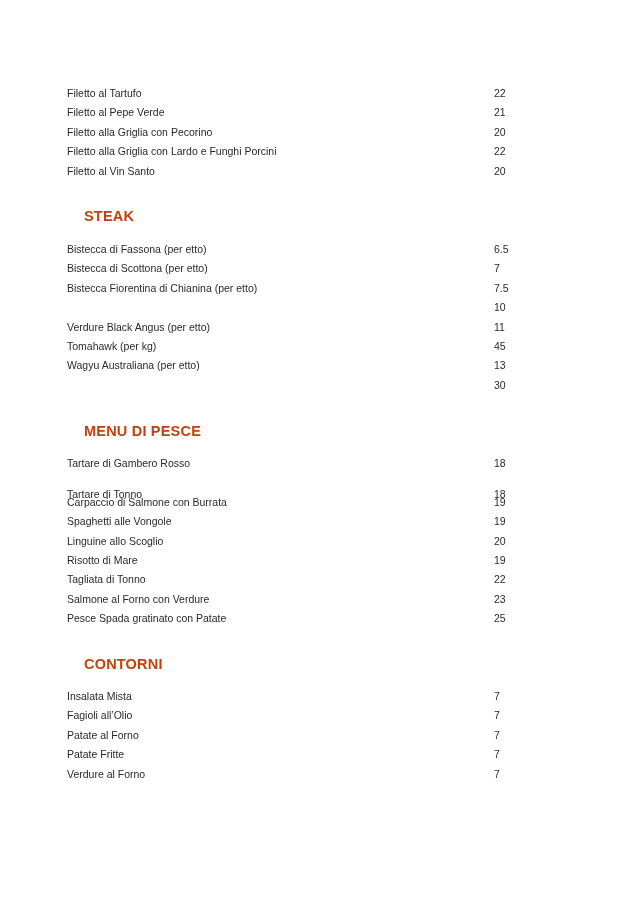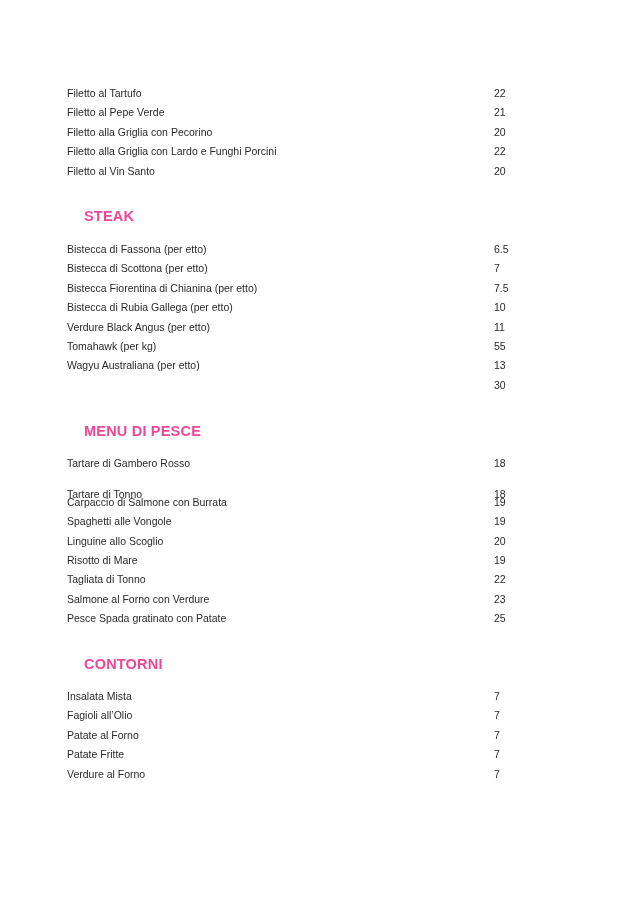--- a/index.html
+++ b/index.html
@@ -25,21 +25,21 @@
     .section {
       position: absolute;
       left: 0;
       width: 640px;
     }
     .section-title {
       position: absolute;
       left: 84px;
       font-size: 14.5px;
       font-weight: bold;
-      color: #ec4899;
+      color: #c2410c;
       letter-spacing: 0.2px;
       white-space: nowrap;
     }
     .row {
       position: absolute;
       left: 0;
       width: 640px;
       height: 19.4px;
       font-size: 10.5px;
       line-height: 19.4px;
@@ -93,30 +93,29 @@
     </div>
     <div class="row" style="top:259.4px;">
       <span class="name">Bistecca di Scottona (per etto)</span>
       <span class="price">7</span>
     </div>
     <div class="row" style="top:278.8px;">
       <span class="name">Bistecca Fiorentina di Chianina (per etto)</span>
       <span class="price">7.5</span>
     </div>
     <div class="row" style="top:298.2px;">
-      <span class="name">Bistecca di Rubia Gallega (per etto)</span>
       <span class="price">10</span>
     </div>
     <div class="row" style="top:317.6px;">
       <span class="name">Verdure Black Angus (per etto)</span>
       <span class="price">11</span>
     </div>
     <div class="row" style="top:337px;">
       <span class="name">Tomahawk (per kg)</span>
-      <span class="price">55</span>
+      <span class="price">45</span>
     </div>
     <div class="row" style="top:356.4px;padding-left:28px;">
       <span class="name">Wagyu Australiana (per etto)</span>
       <span class="price">13</span>
     </div>
     <div class="row" style="top:375.8px;">
       <span class="price">30</span>
     </div>
   </div>
 

